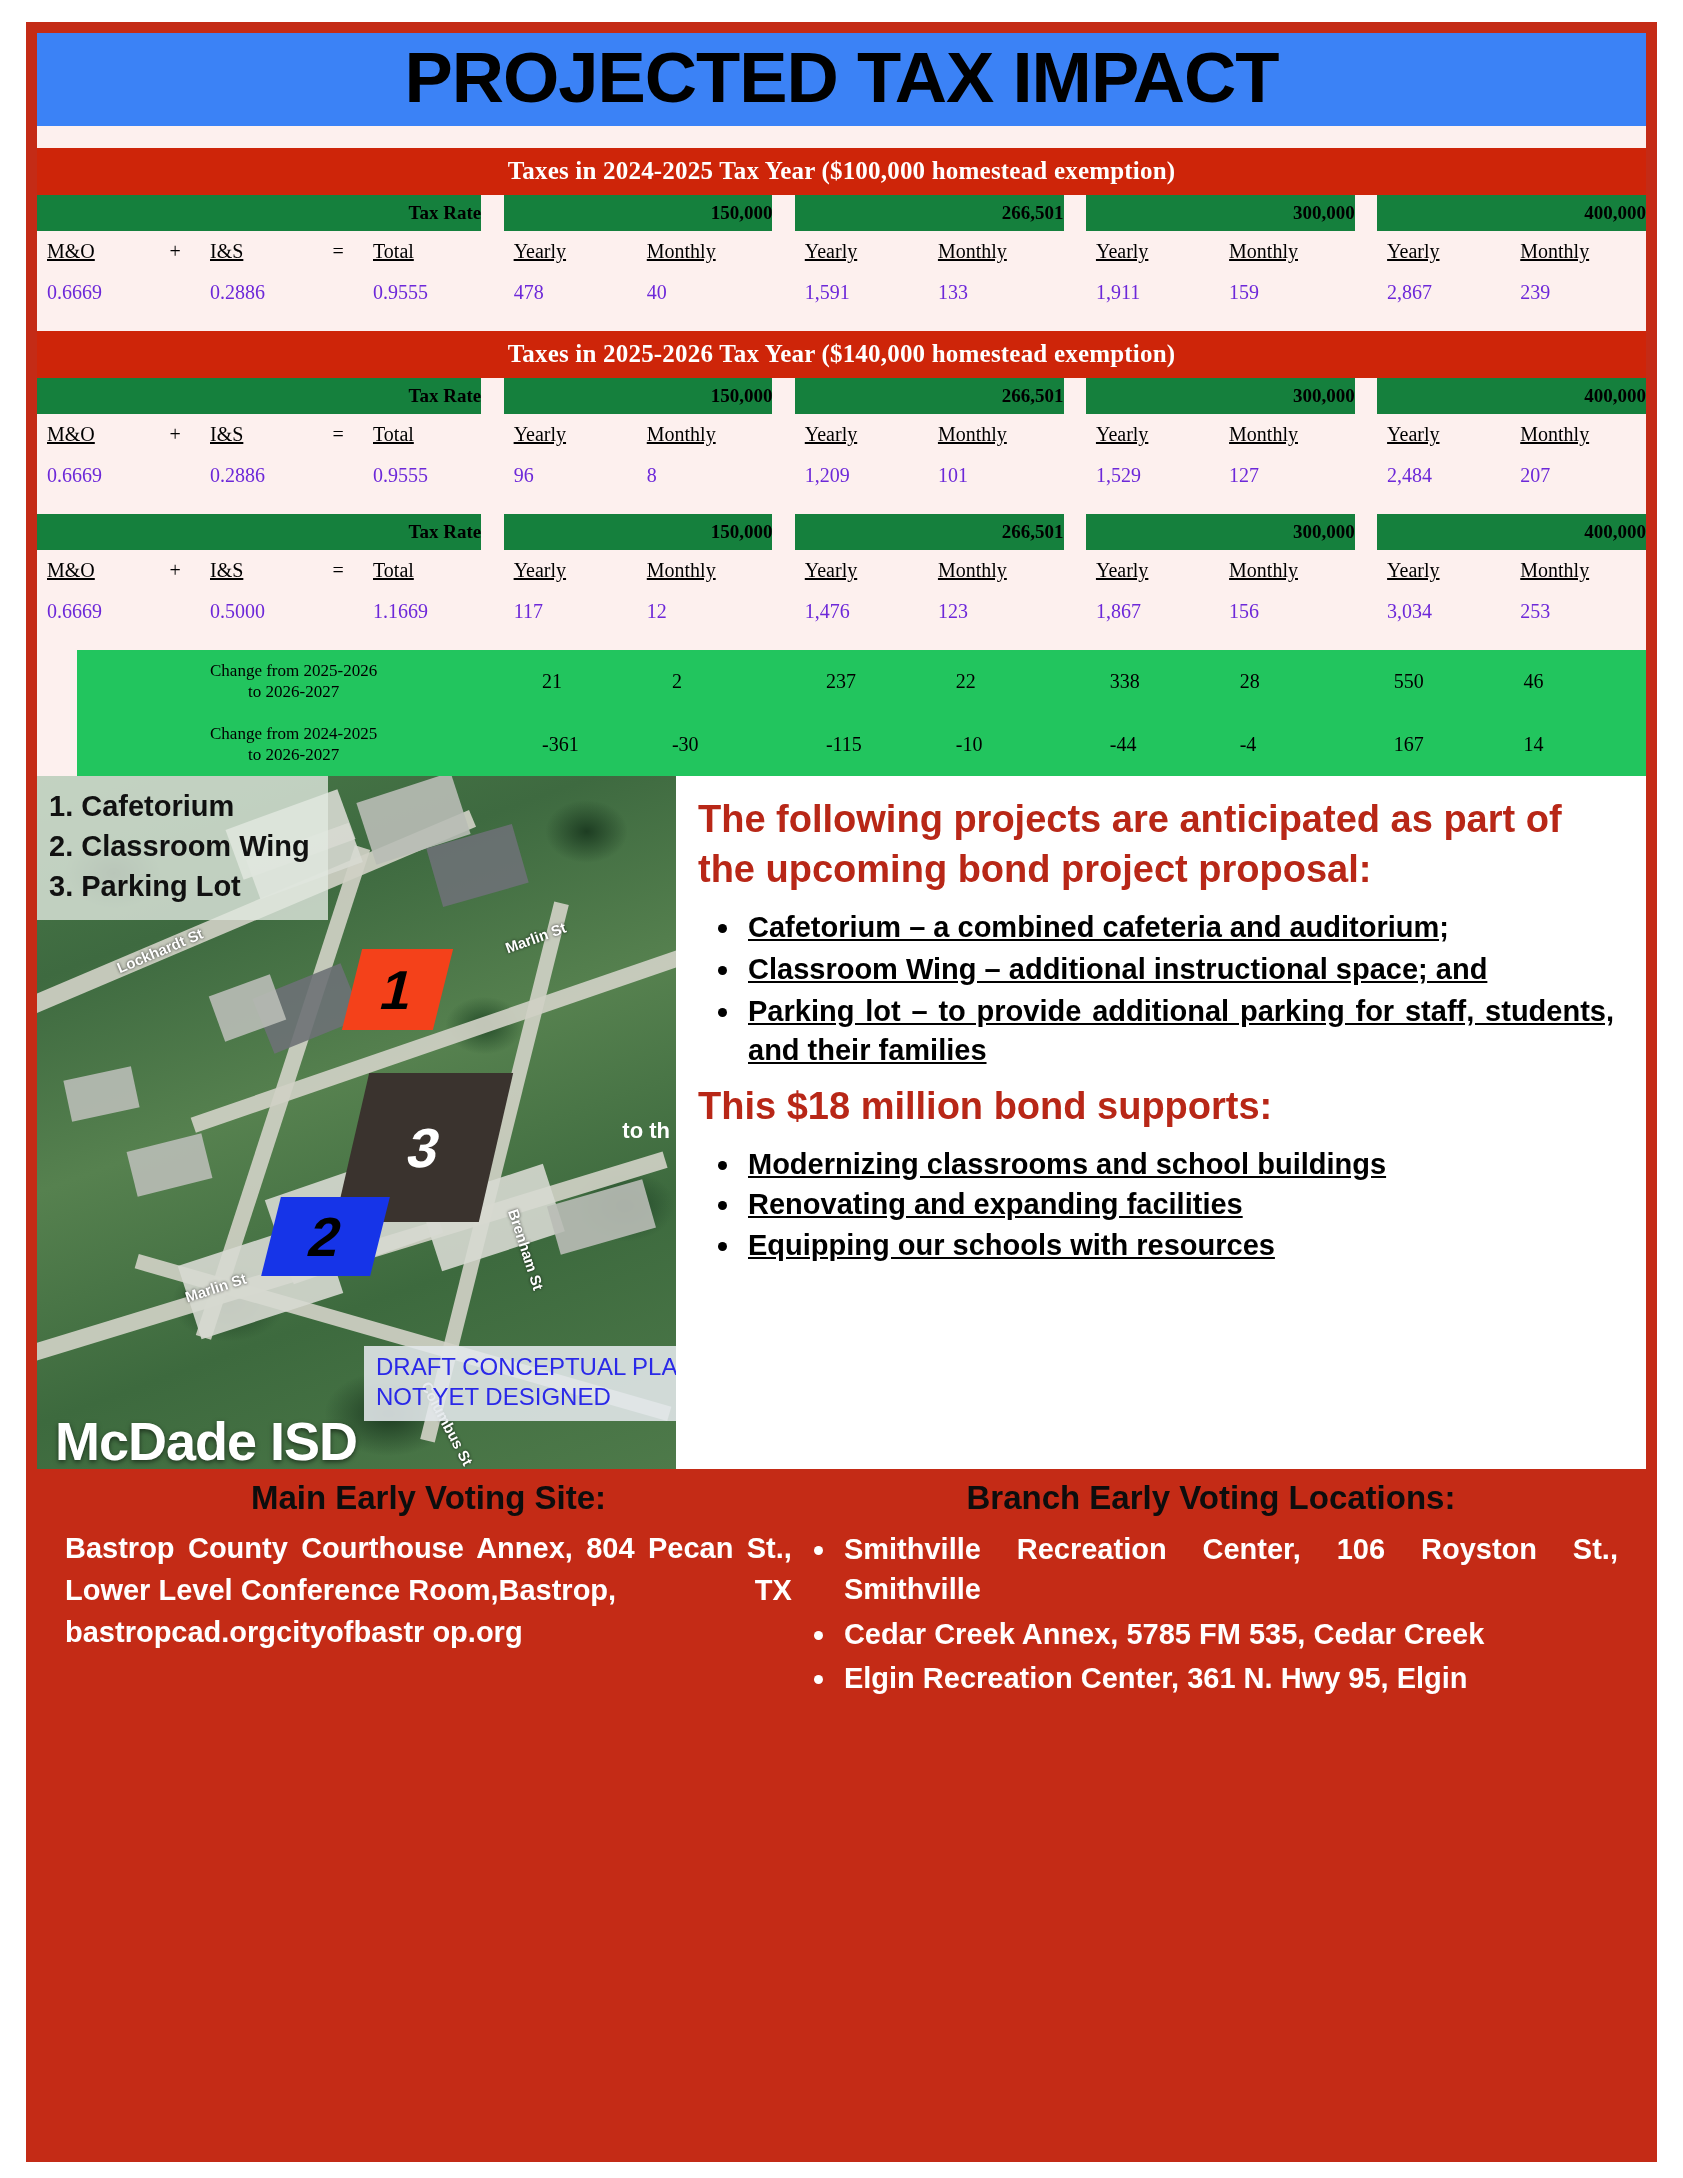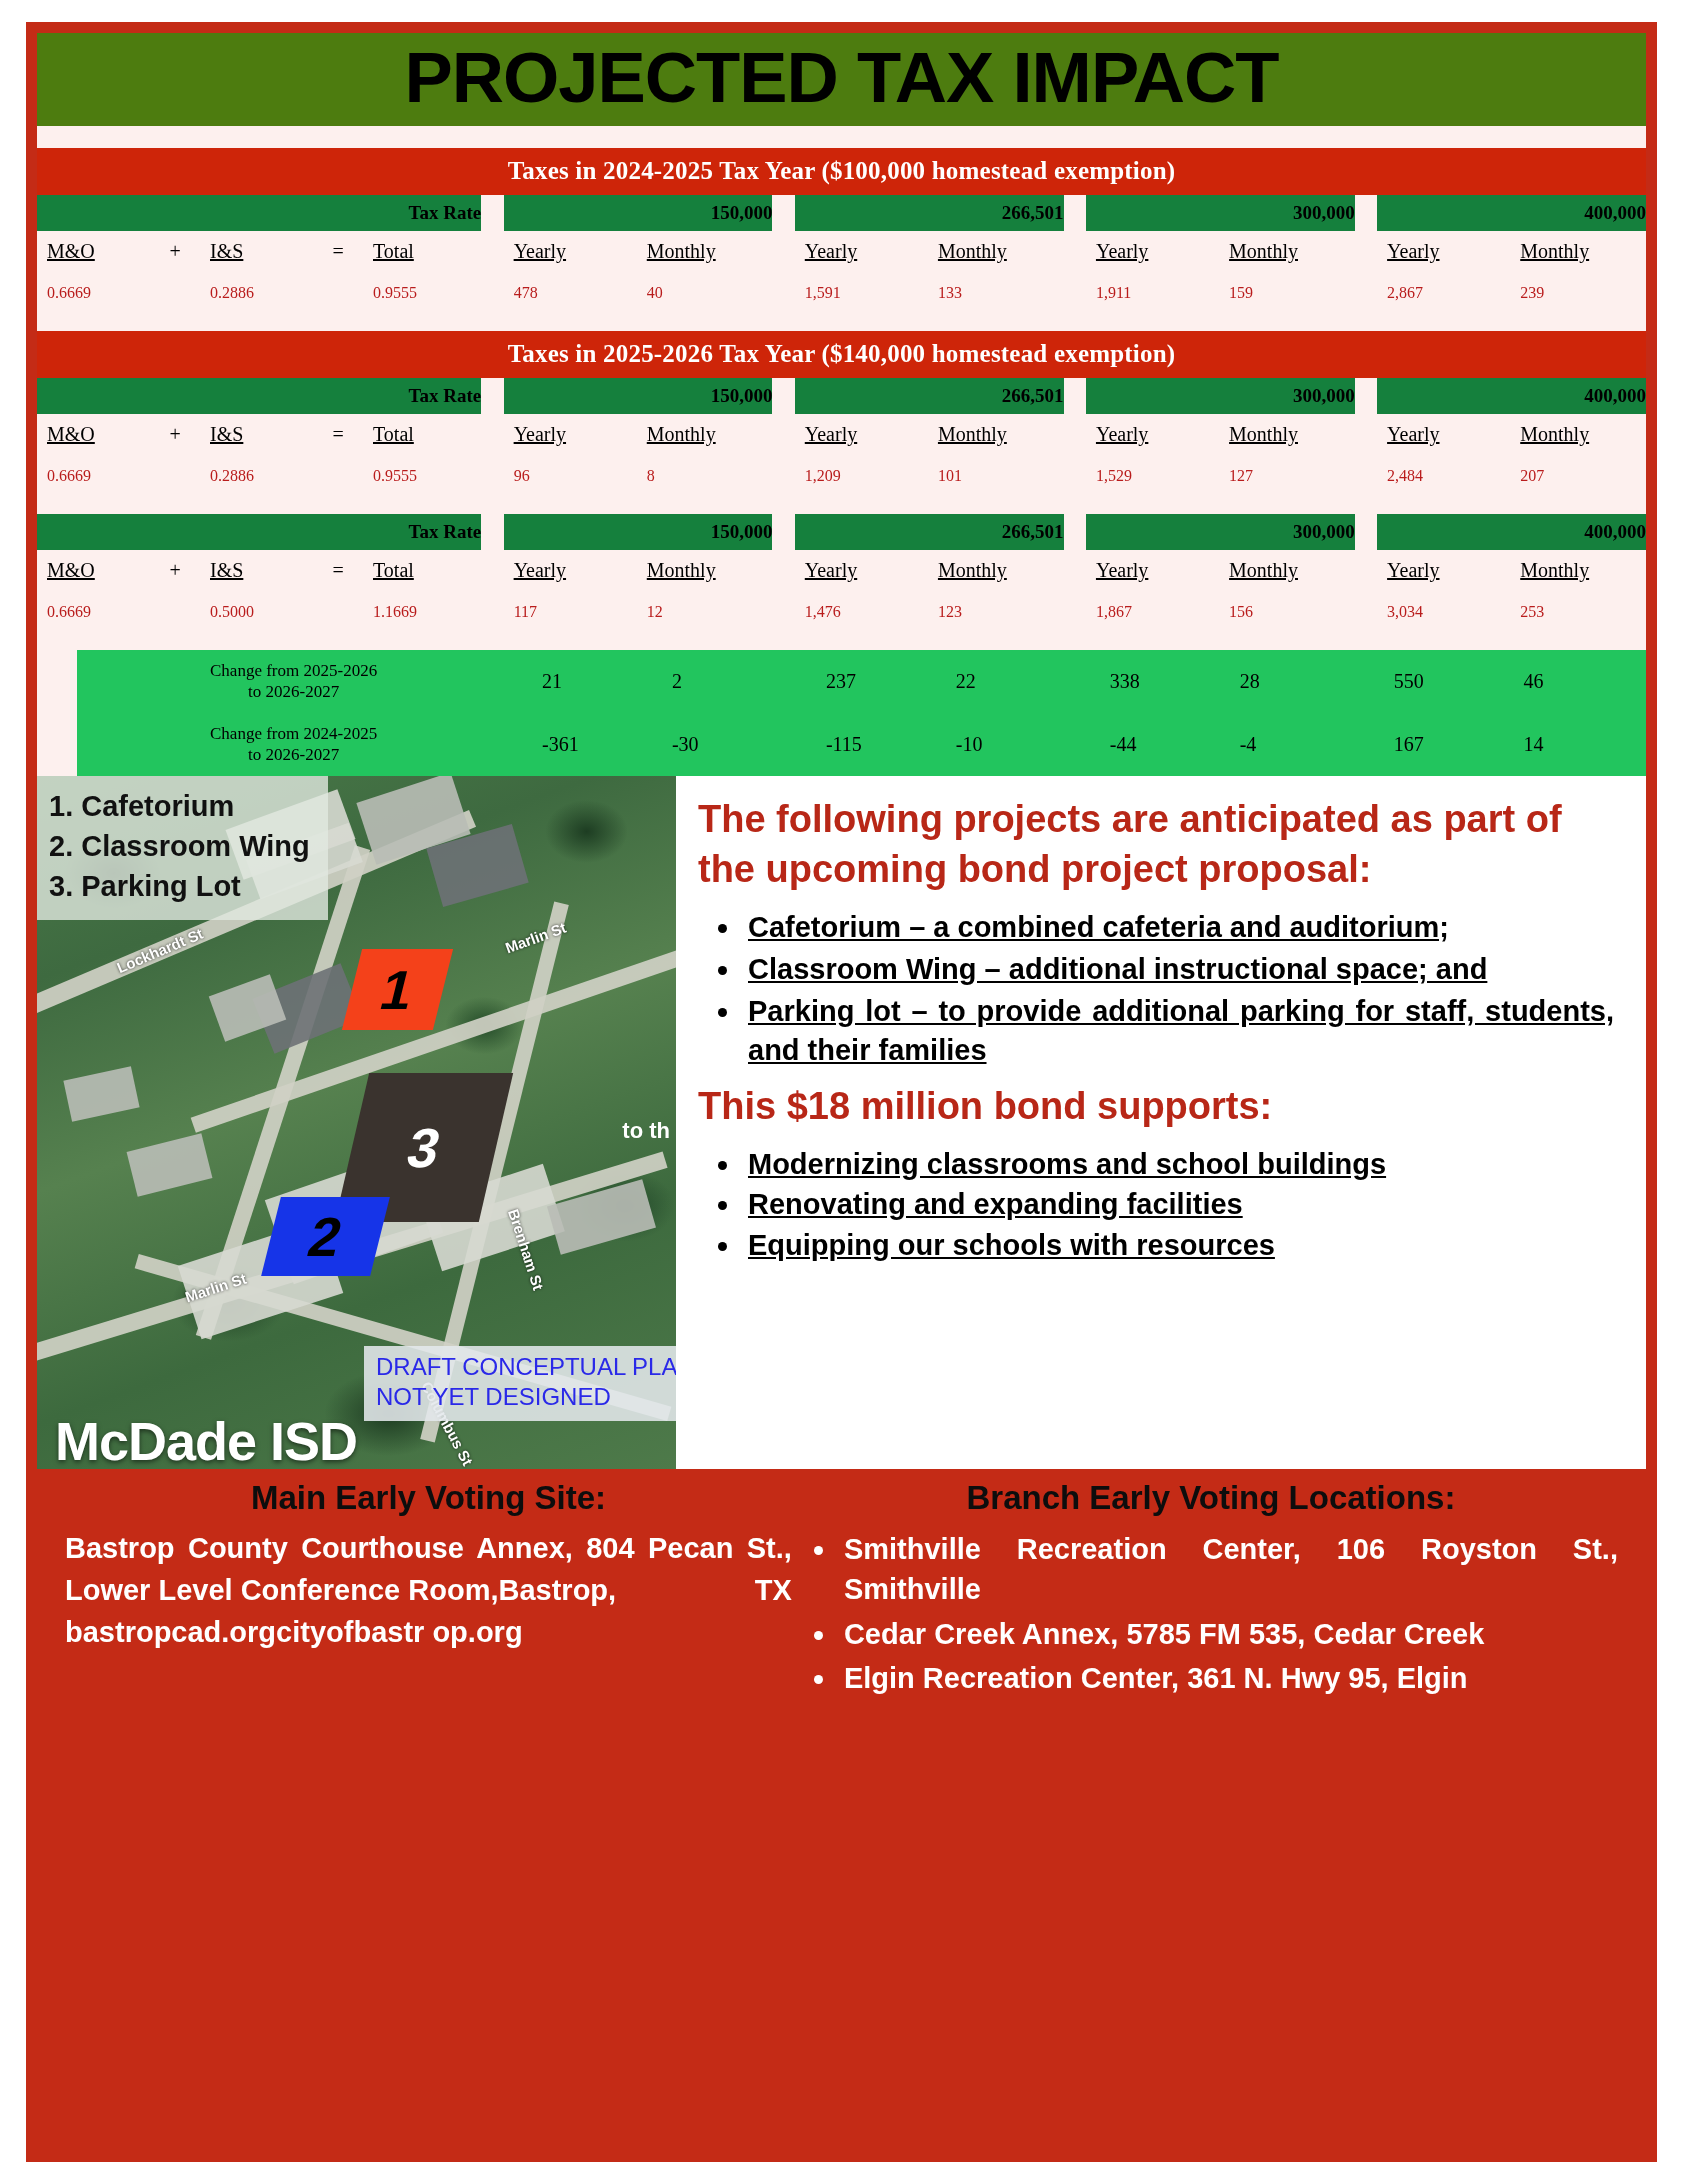--- a/index.html
+++ b/index.html
@@ -19,21 +19,21 @@
     width: 100%; height: 100%;
     border: 11px solid #c42b16;
     background: #fdf0ee;
     display: flex;
     flex-direction: column;
     overflow: hidden;
   }
 
   
   .title-bar {
-    background: #4d7c0f;
+    background: #3b82f6;
     text-align: center;
     padding: 8px 0 10px 0;
   }
   .title-bar h1 {
     font-family: "Liberation Sans", sans-serif;
     font-size: 71px;
     font-weight: 700;
     letter-spacing: -1px;
     color: #000000;
     line-height: 1.05;
@@ -72,24 +72,24 @@
   }
   .spacer-cell { background: #fdf0ee; width: 18px; }
   .hdr-row td {
     font-size: 20px;
     height: 42px;
     vertical-align: middle;
     color: #000;
   }
   .hdr-row td.u { text-decoration: underline; font-weight: 400; }
   .val-row td {
-    font-size: 16px;
+    font-size: 20px;
     height: 40px;
     vertical-align: middle;
-    color: #b91c1c;
+    color: #6d28d9;
   }
   .cell-l { text-align: left; padding-left: 10px !important; }
   .op { text-align: center; }
   .tbl-pad { height: 18px; background: #fdf0ee; }
 
   
   .change-block { background: #22c55e; margin-left: 40px; }
   table.change {
     width: 100%;
     border-collapse: collapse;

